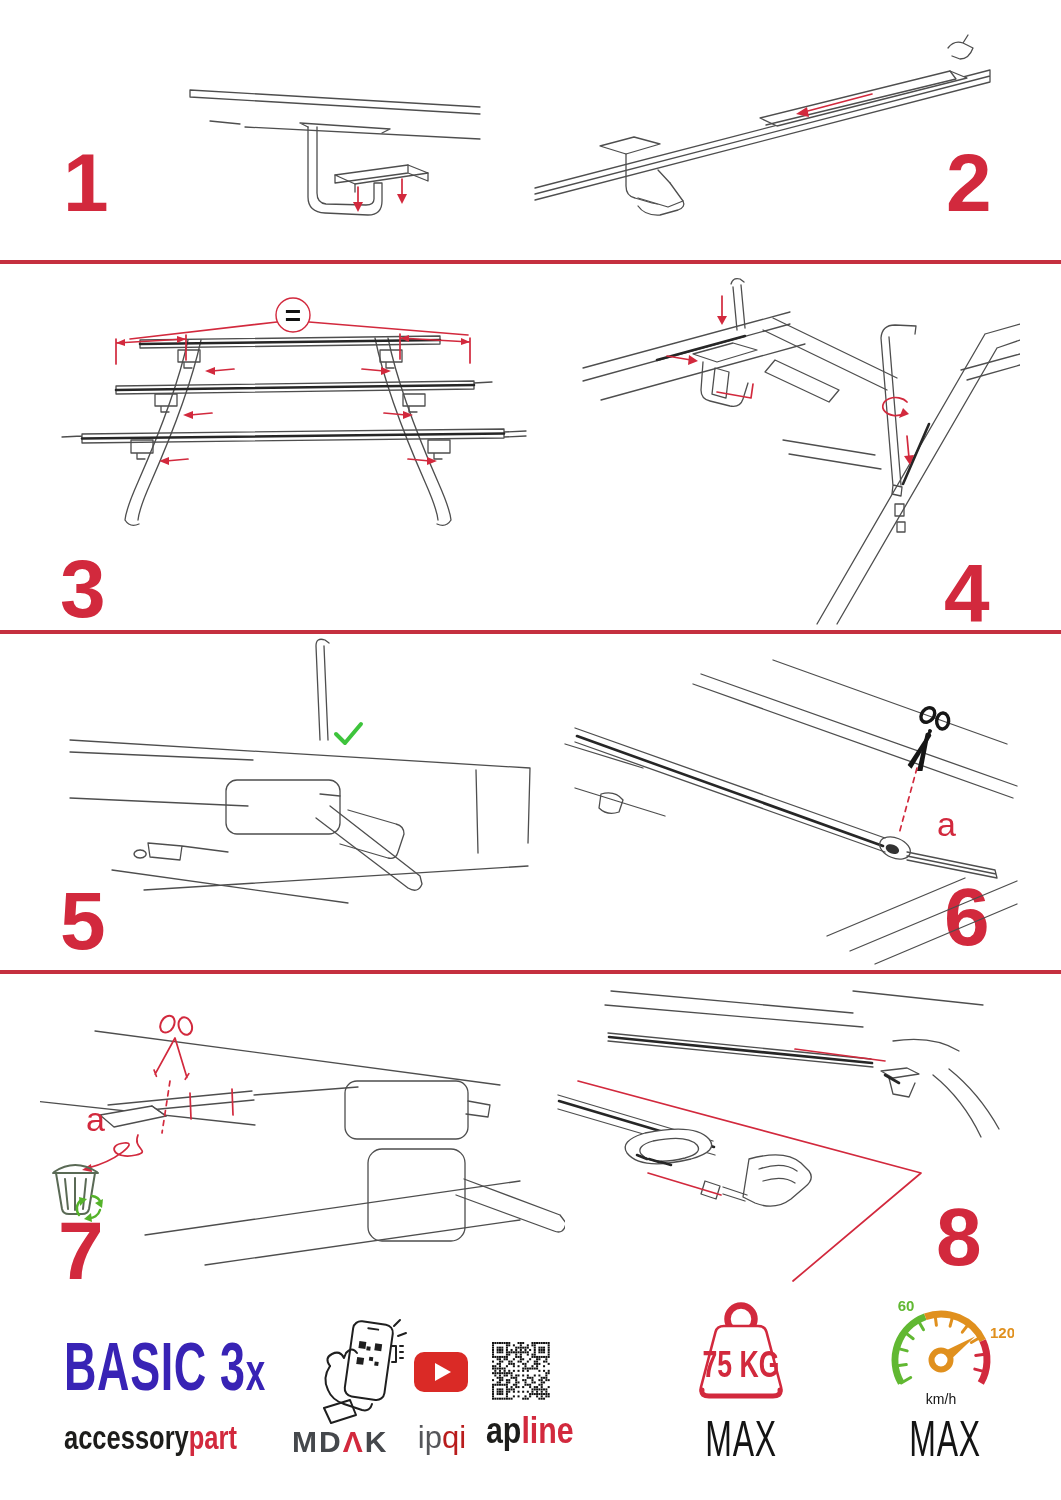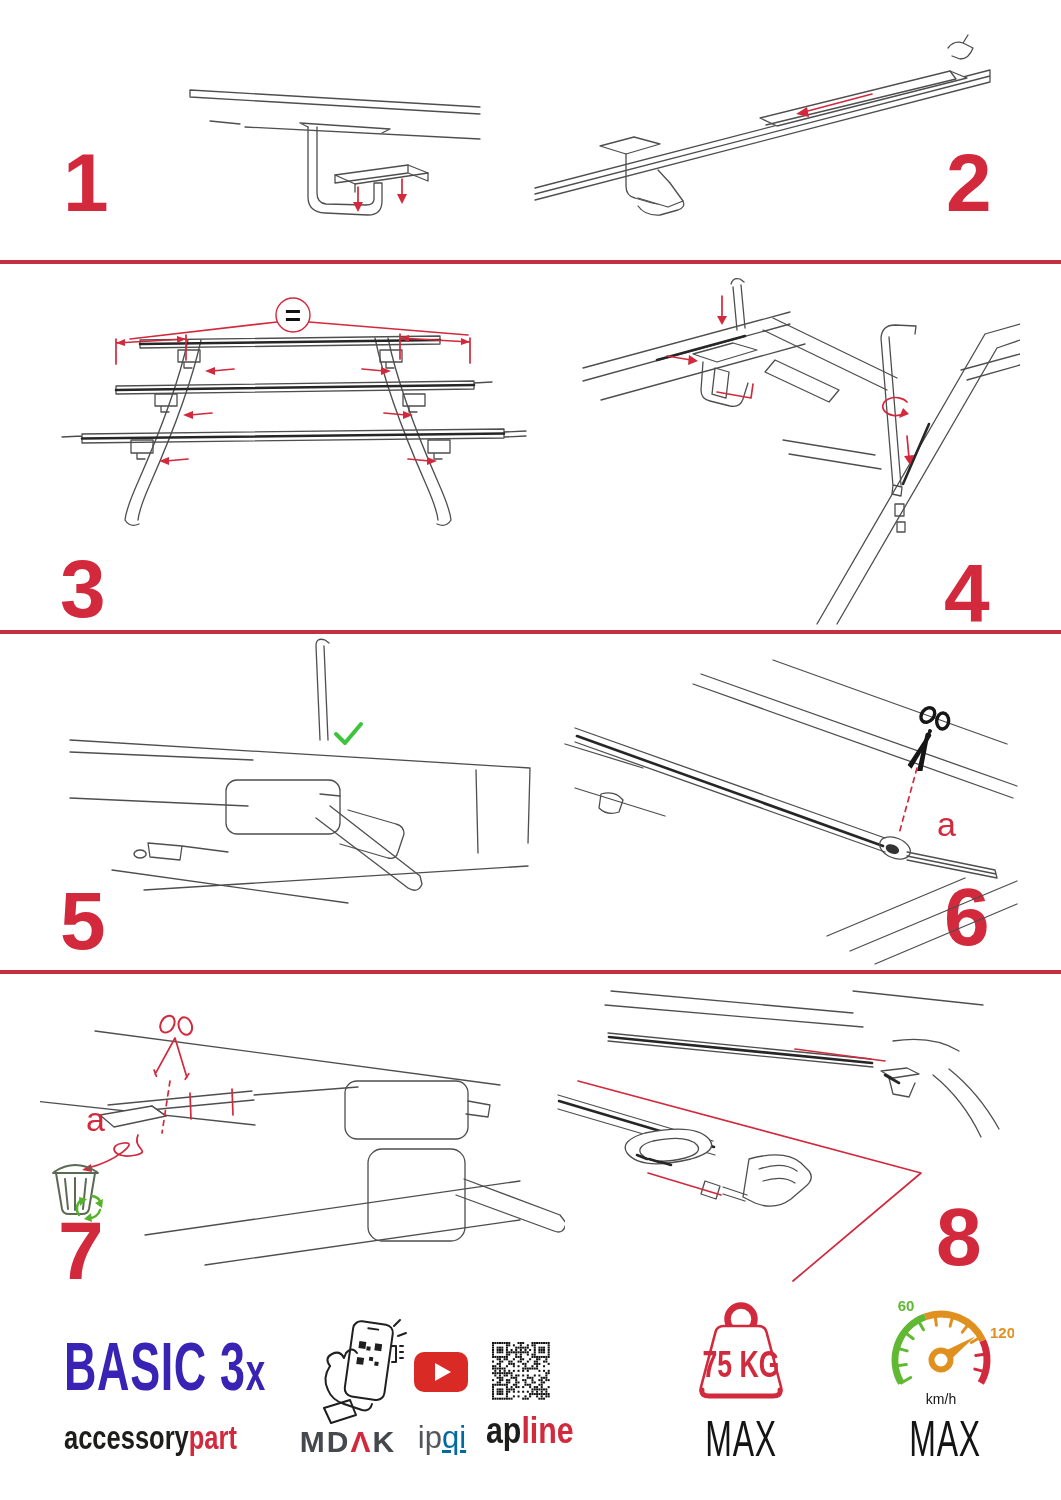--- a/index.html
+++ b/index.html
@@ -16,25 +16,25 @@
   .grn{stroke:#3ec43c;stroke-width:4;fill:none;stroke-linecap:round;stroke-linejoin:round;}
   .rec{stroke:#55b32a;stroke-width:2.4;fill:none;stroke-linecap:round;stroke-linejoin:round;}
   .trash{stroke:#5a6a55;stroke-width:2;fill:none;stroke-linecap:round;stroke-linejoin:round;}
   .blk{stroke:#1f1f1f;stroke-width:2;fill:none;stroke-linecap:round;stroke-linejoin:round;}
   .brandname{position:absolute;left:64px;top:1332px;color:#3823b5;font-size:68px;line-height:1;
              font-weight:bold;transform:scaleX(0.66);transform-origin:left top;white-space:nowrap;letter-spacing:1px;}
   .brandname .suffix{font-size:0.78em;}
   .brandsub{position:absolute;left:64px;top:1420px;font-size:34px;line-height:1;font-weight:bold;
             transform:scaleX(0.75);transform-origin:left top;white-space:nowrap;color:#1d1d1b;}
   .brandsub .accent{color:#d2293d;}
-  .mdak{position:absolute;left:292px;top:1427px;width:112px;text-align:center;font-size:30px;line-height:1;
+  .mdak{position:absolute;left:292px;top:1427px;width:112px;font-size:30px;line-height:1;
         font-weight:bold;color:#45484c;letter-spacing:2px;}
   .mdak .accent{color:#d2293d;}
   .ipqi{position:absolute;left:408px;top:1422px;width:68px;text-align:center;font-size:31px;line-height:1;color:#55565a;}
-  .ipqi .accent{color:#0369a1;text-decoration:underline;}
+  .ipqi .accent{color:#b91c1c;}
   .apline{position:absolute;left:486px;top:1412px;font-size:37px;line-height:1;font-weight:bold;color:#1d1d1b;
           transform:scaleX(0.82);transform-origin:left top;white-space:nowrap;}
   .apline .accent{color:#d2293d;}
   .maxlabel{position:absolute;font-size:50px;line-height:1;color:#141414;text-align:center;
             transform:scaleX(0.64);transform-origin:center top;letter-spacing:1px;}
 </style>
 </head>
 <body>
 
 <div class="page">

